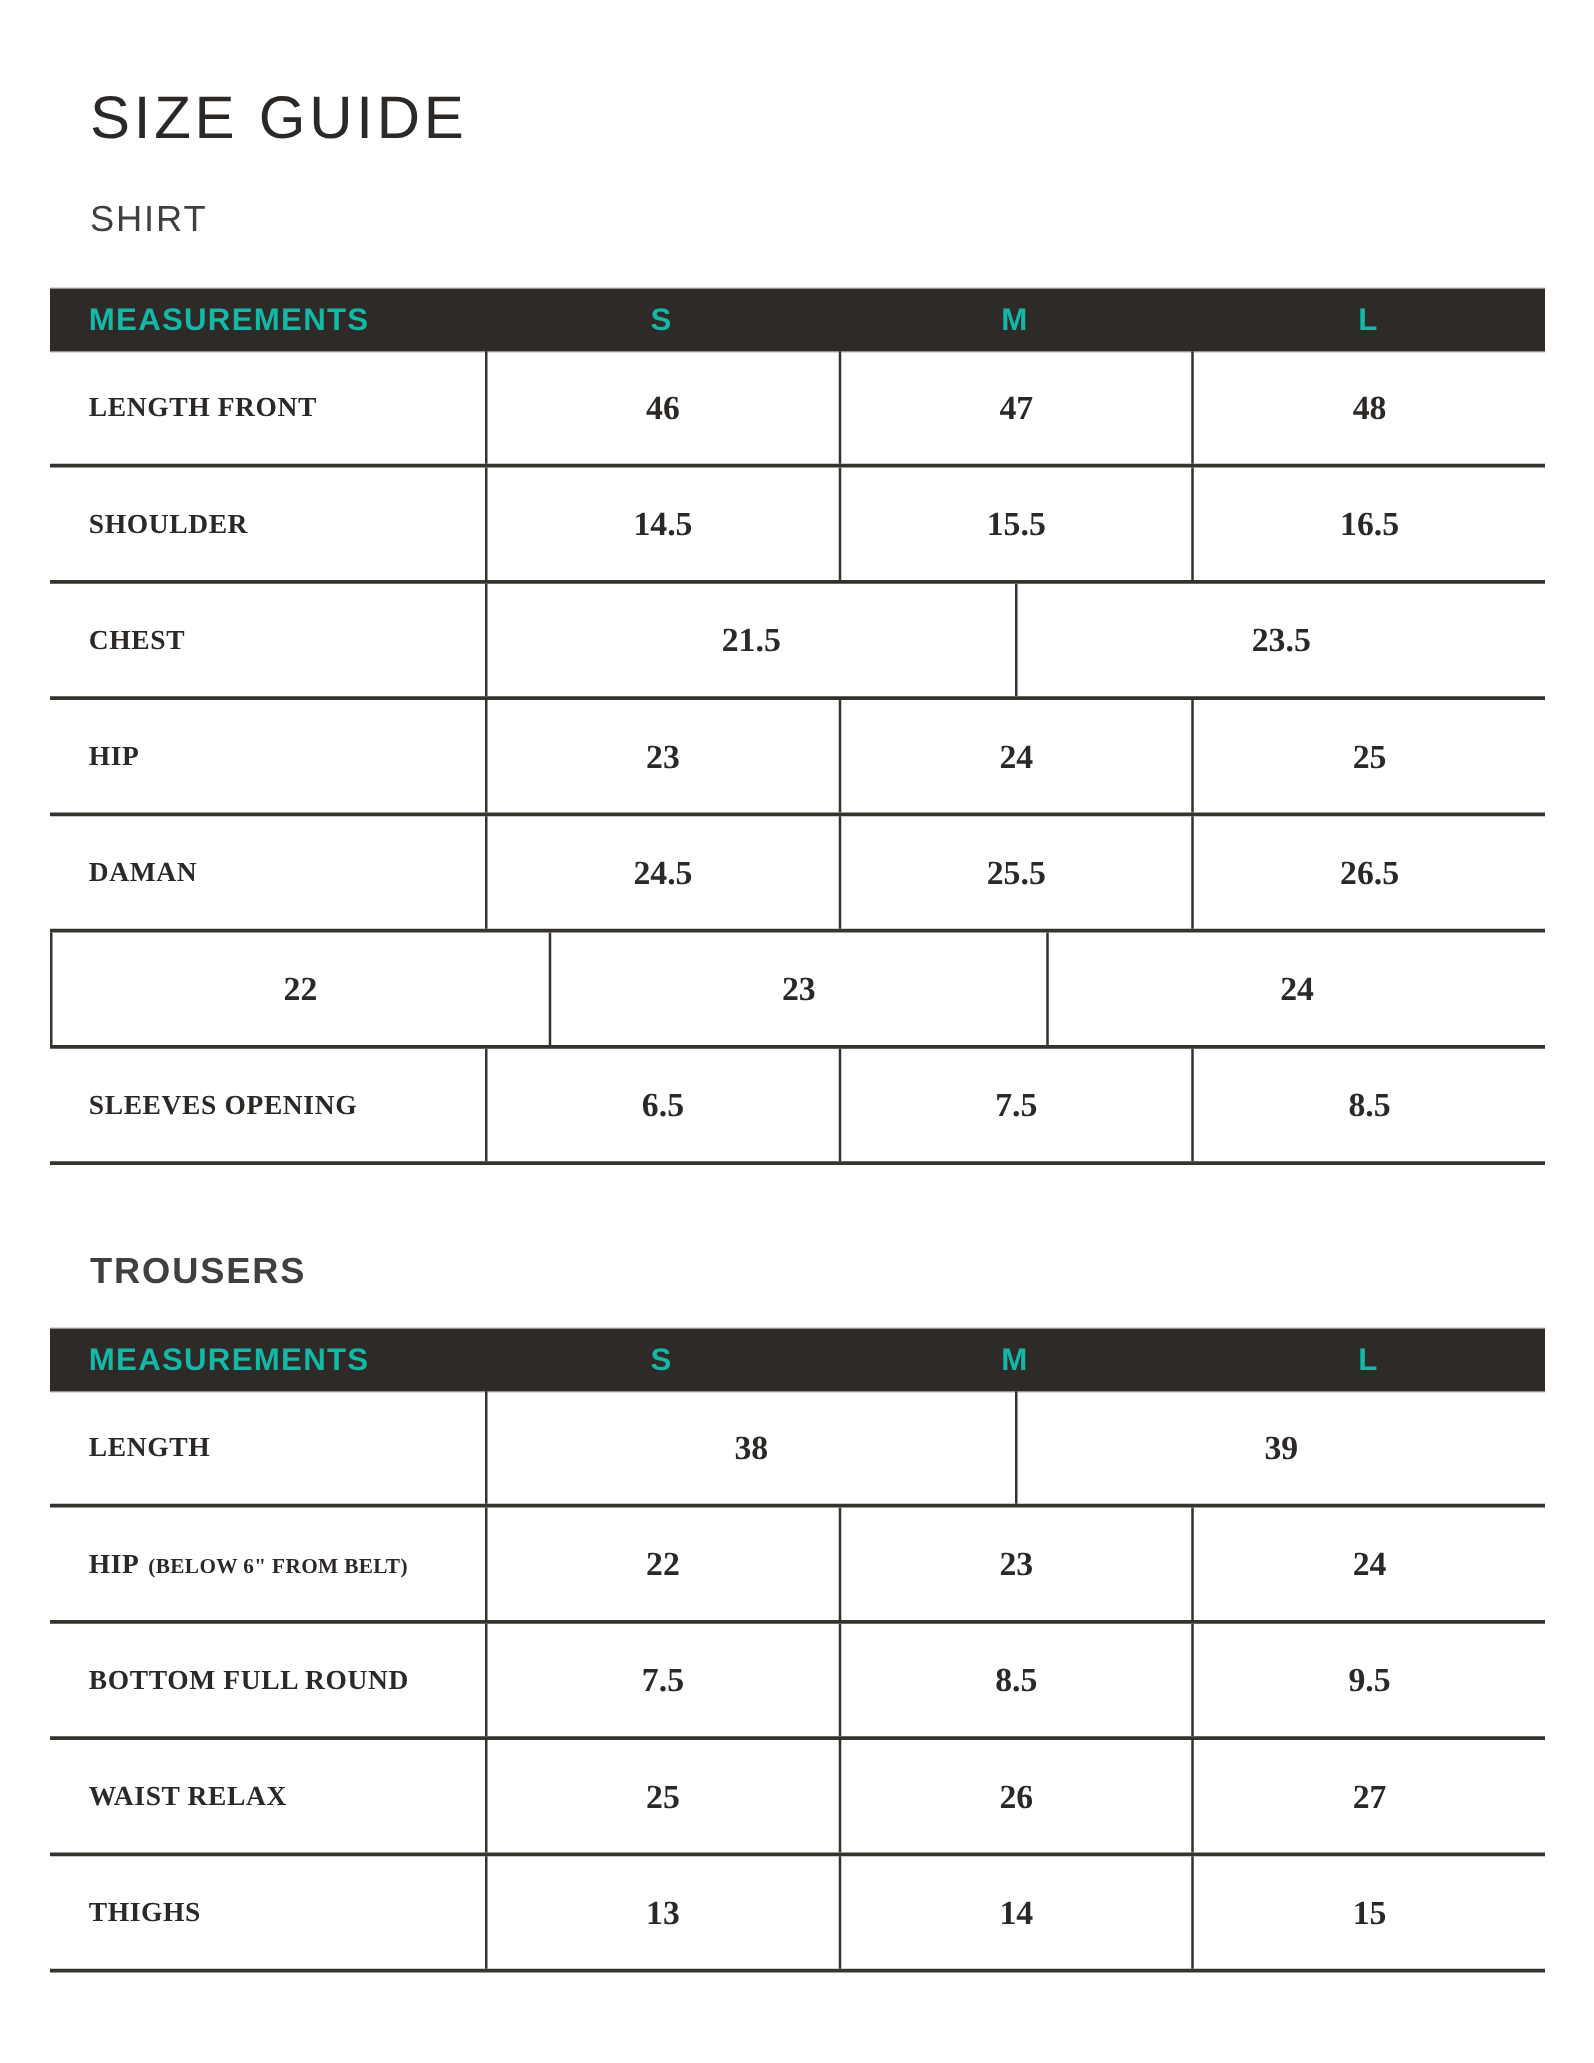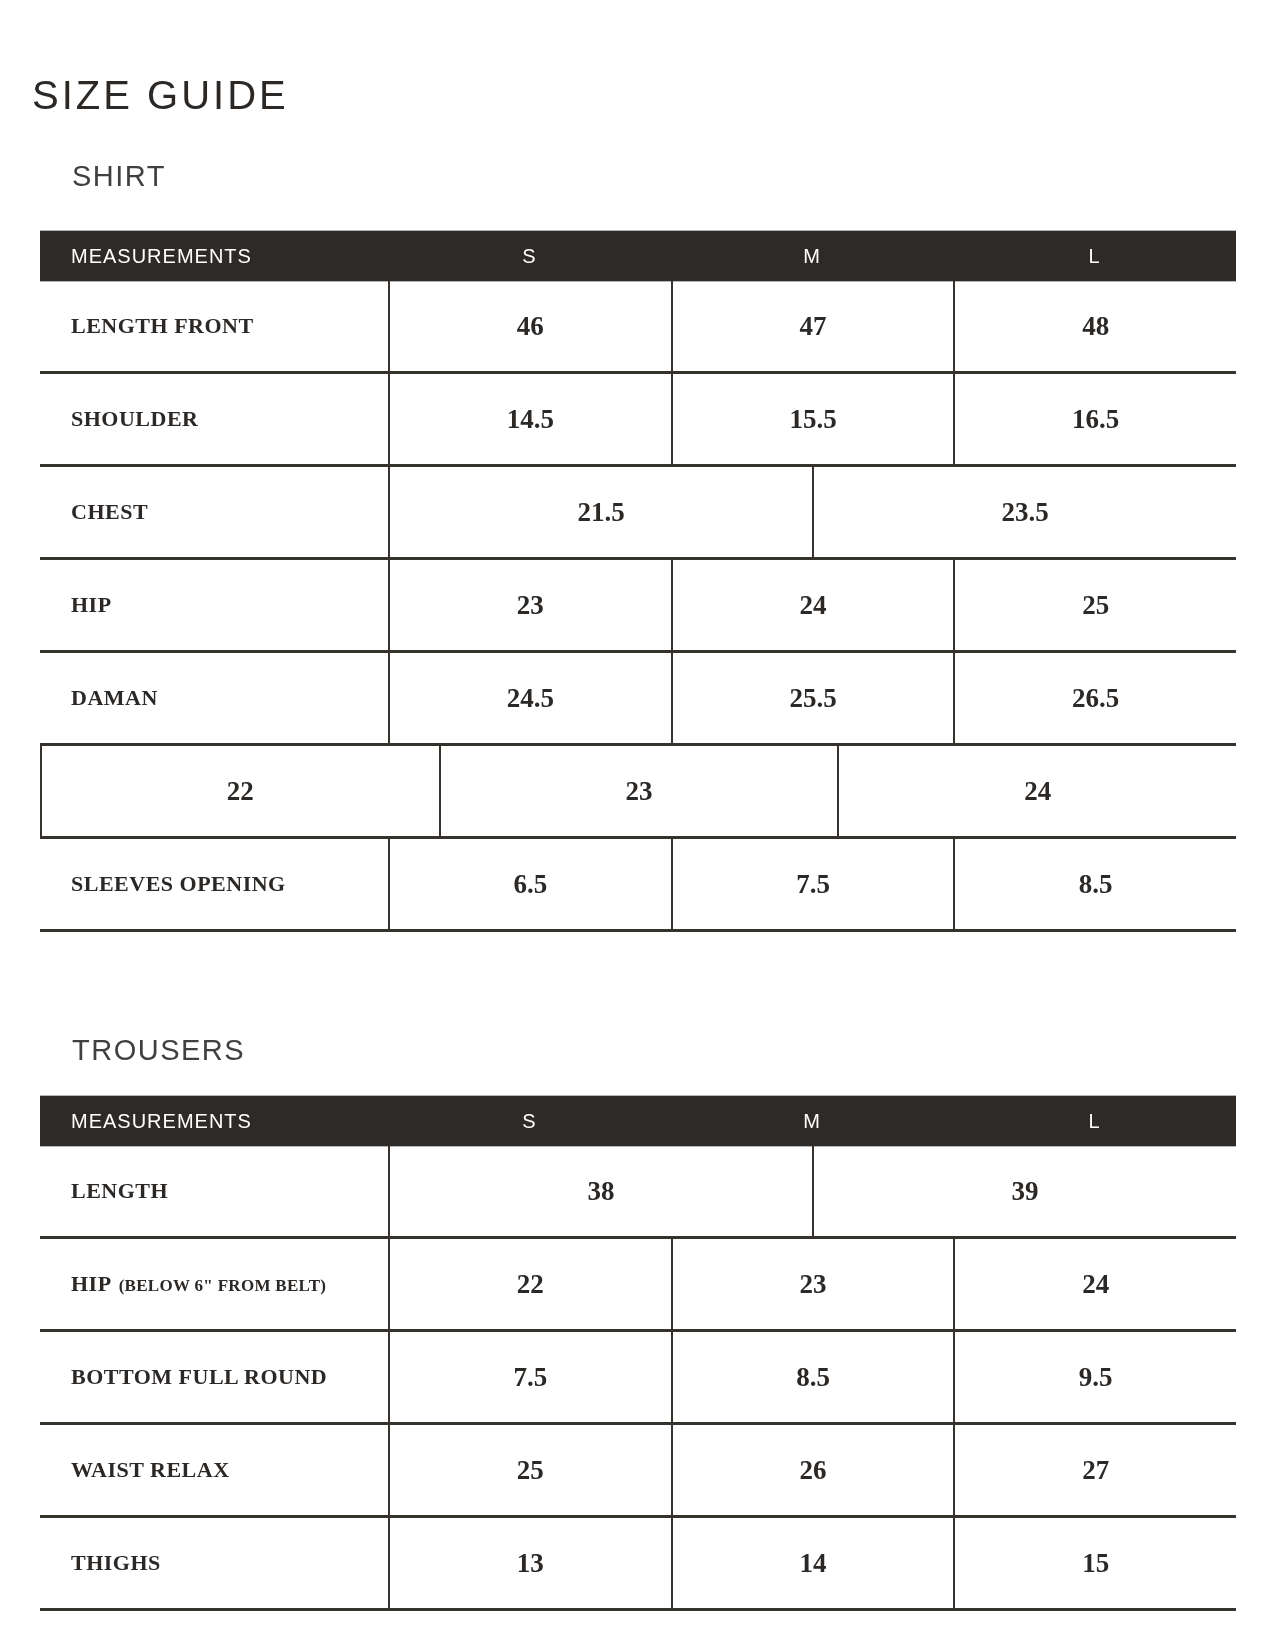--- a/index.html
+++ b/index.html
@@ -7,54 +7,54 @@
   .page {
     position: relative;
     width: 1275px;
     height: 1650px;
     background: #ffffff;
     font-family: "Liberation Sans", sans-serif;
     color: #2b2826;
     overflow: hidden;
   }
   .page-title {
-    margin: 74px 0 0 32px;
-    font-size: 40px;
+    margin: 74px 0 0 72px;
+    font-size: 48px;
     line-height: 42px;
     font-weight: 400;
     letter-spacing: 3px;
     color: #2b2826;
   }
   .section-heading {
     margin-left: 72px;
     font-size: 29px;
     line-height: 29px;
     font-weight: 400;
     letter-spacing: 1.5px;
     color: #404040;
   }
   .heading-shirt { margin-top: 46px; }
-  .heading-trousers { margin-top: 104px; }
+  .heading-trousers { margin-top: 71px; font-weight: bold; }
   .size-table {
     width: 1196px;
     margin-left: 40px;
   }
   .table-shirt { margin-top: 40px; }
   .table-trousers { margin-top: 31px; }
   .thead {
     display: flex;
     align-items: center;
     height: 50px;
     background: #2d2a28;
     box-shadow: 0 -1px 0 #b8b5b2, 0 1px 0 #b8b5b2;
   }
   .th {
-    color: #ffffff;
-    font-size: 20px;
-    font-weight: 400;
+    color: #14b8a6;
+    font-size: 25px;
+    font-weight: 700;
     letter-spacing: 1px;
   }
   .th-label {
     width: 348px;
     padding-left: 31px;
   }
   .th-size {
     flex: 1;
     text-align: center;
   }

